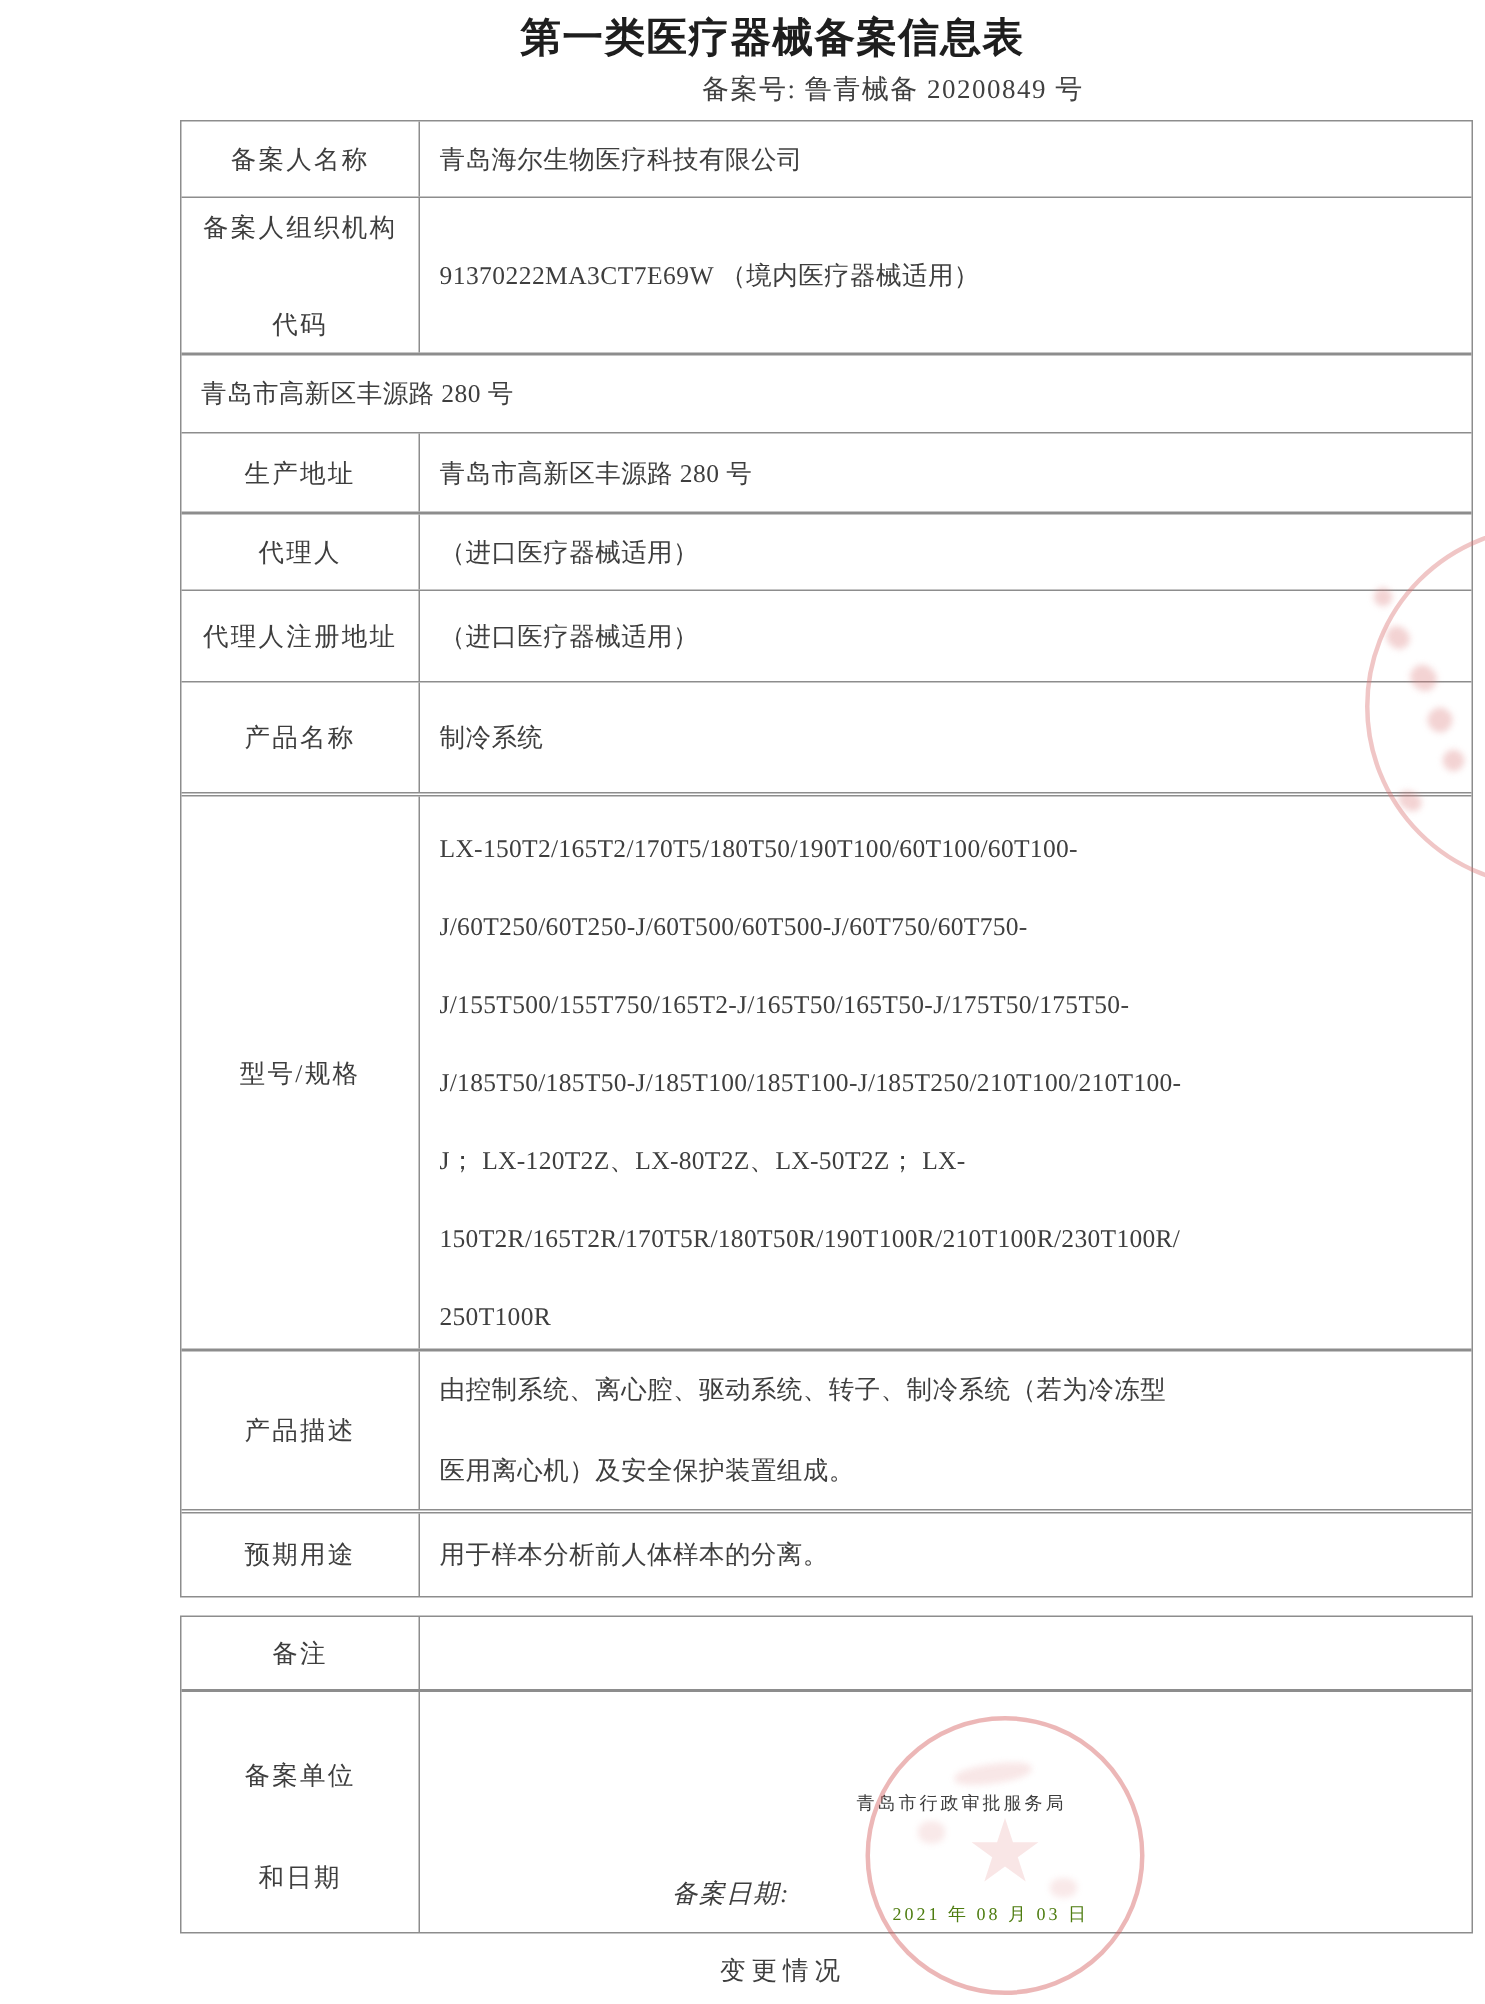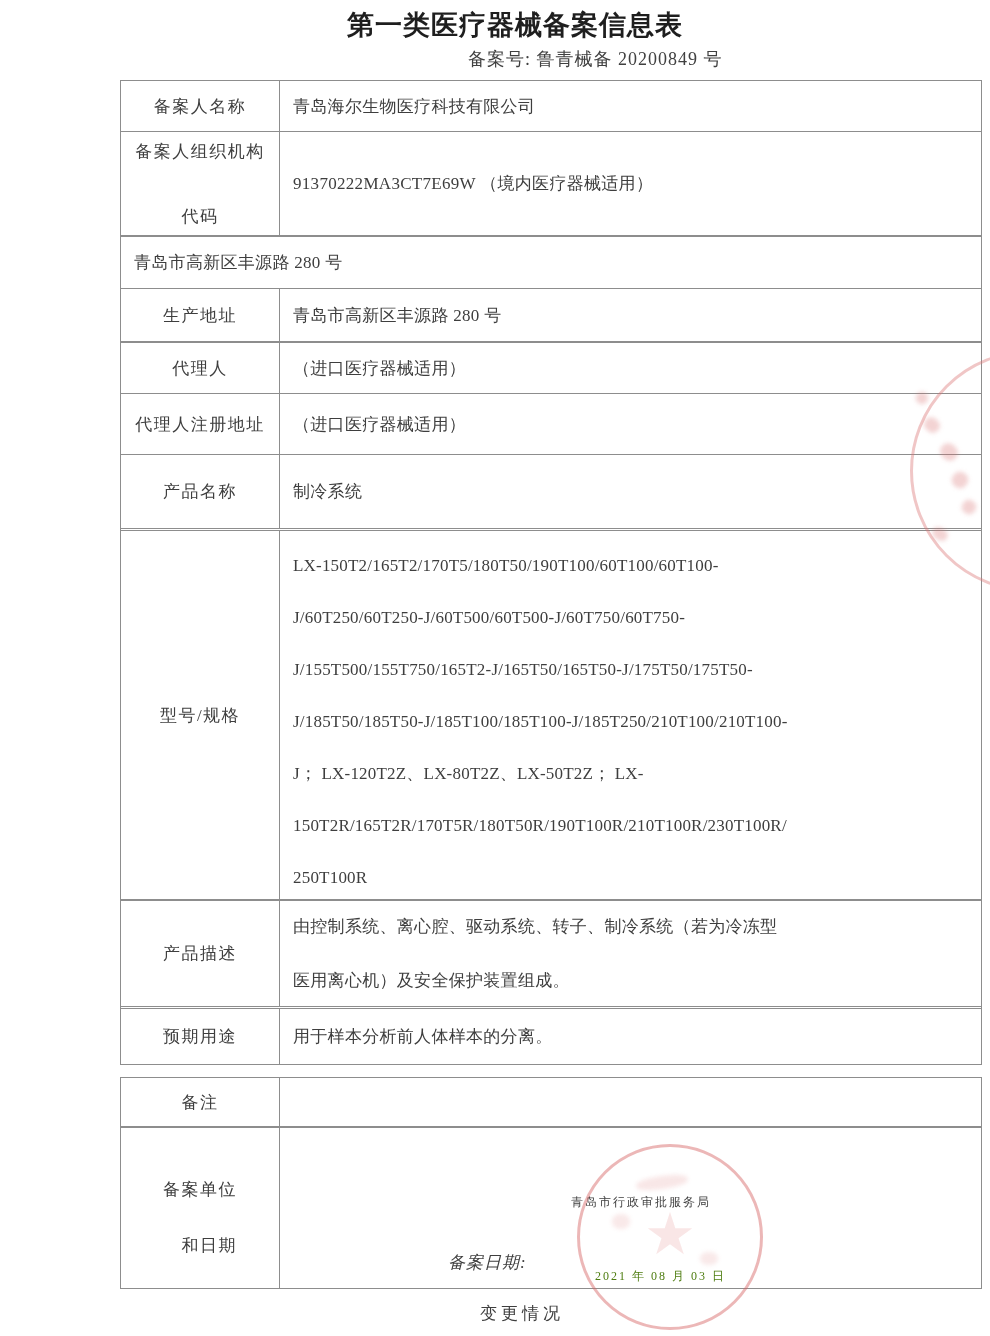--- a/index.html
+++ b/index.html
@@ -30,21 +30,21 @@
   .lbl{
     flex:0 0 159px;width:159px;border-right:1px solid #8d8d8d;box-sizing:border-box;
     display:flex;align-items:center;justify-content:center;text-align:center;
     font-size:17px;letter-spacing:1.5px;white-space:pre-line;color:#3e3e3e;
   }
   .val{
     flex:1;display:flex;align-items:center;padding-left:13px;padding-right:8px;
     font-size:17px;white-space:pre-line;box-sizing:border-box;color:#3e3e3e;letter-spacing:.3px;
   }
   .lbl-code{line-height:65px;}
-  .lbl-filing{line-height:56px;padding-top:20px;text-align:right;}
+  .lbl-filing{line-height:68px;padding-top:20px;}
   .val-models{display:block;padding-top:9px;line-height:52px;letter-spacing:.2px;}
   .val-desc{line-height:54px;}
 
   
   .filing-cell{position:relative;display:block;padding:0;}
   .agency{position:absolute;left:291px;top:66px;font-size:12px;letter-spacing:2px;color:#3e3e3e;}
   .date-label{position:absolute;left:168px;top:123px;font-size:17px;letter-spacing:1px;color:#3e3e3e;font-style:italic;}
   .date-value{position:absolute;left:315px;top:140px;font-size:12px;letter-spacing:2px;color:#4d7c0f;}
 
   

